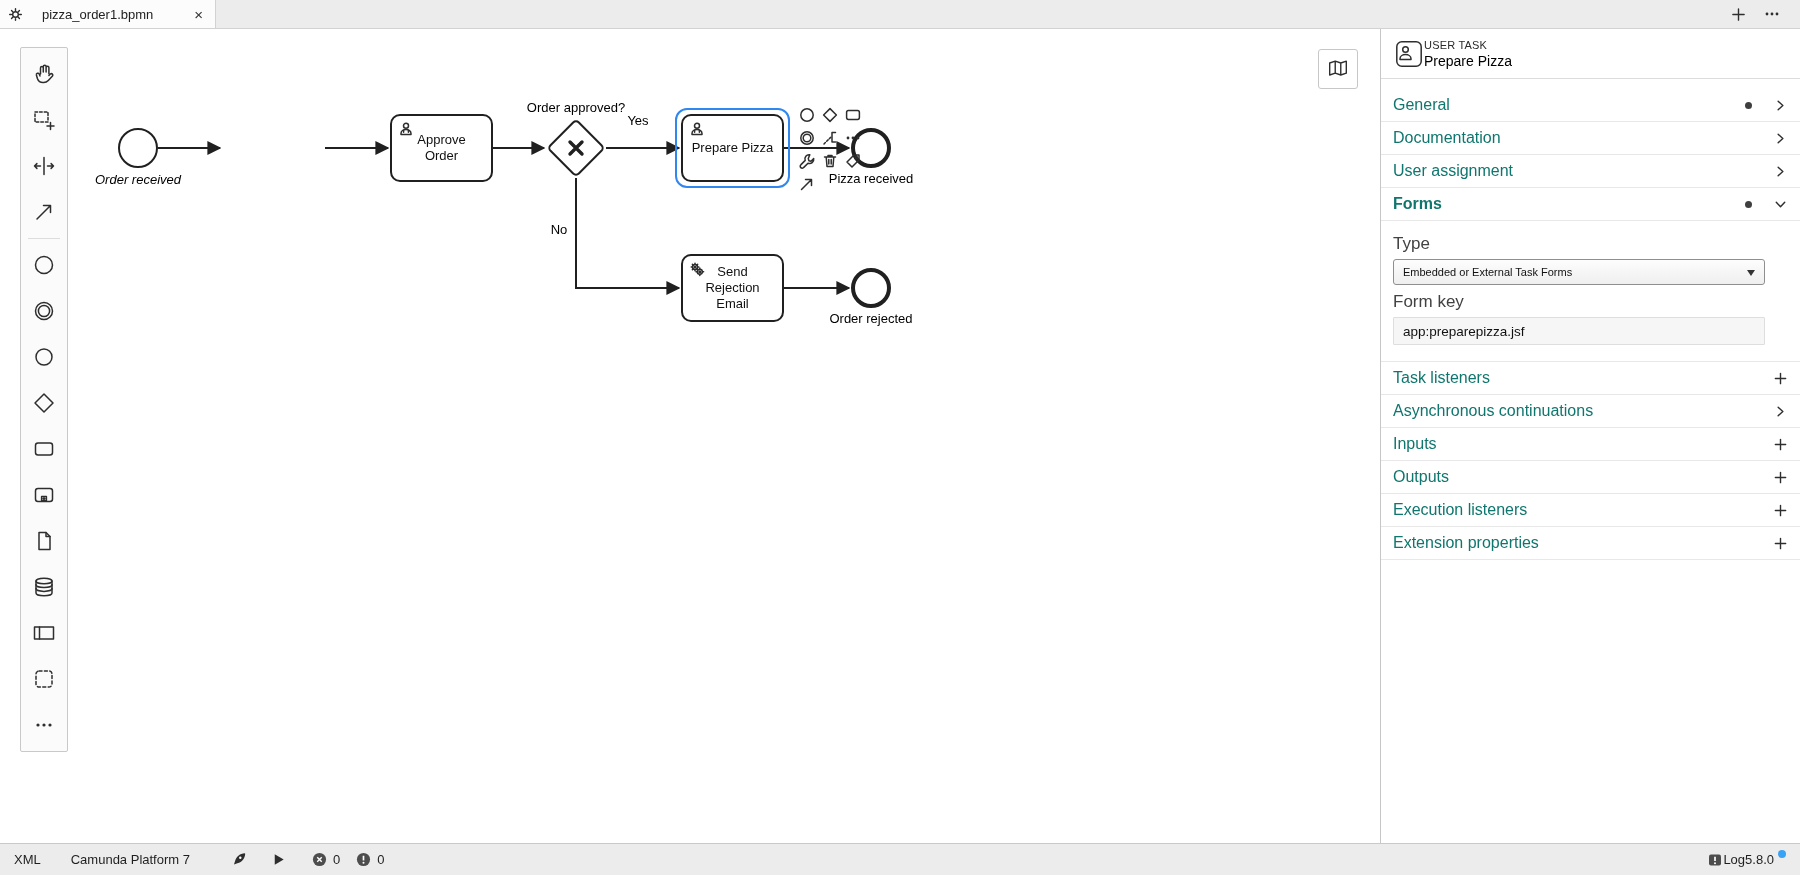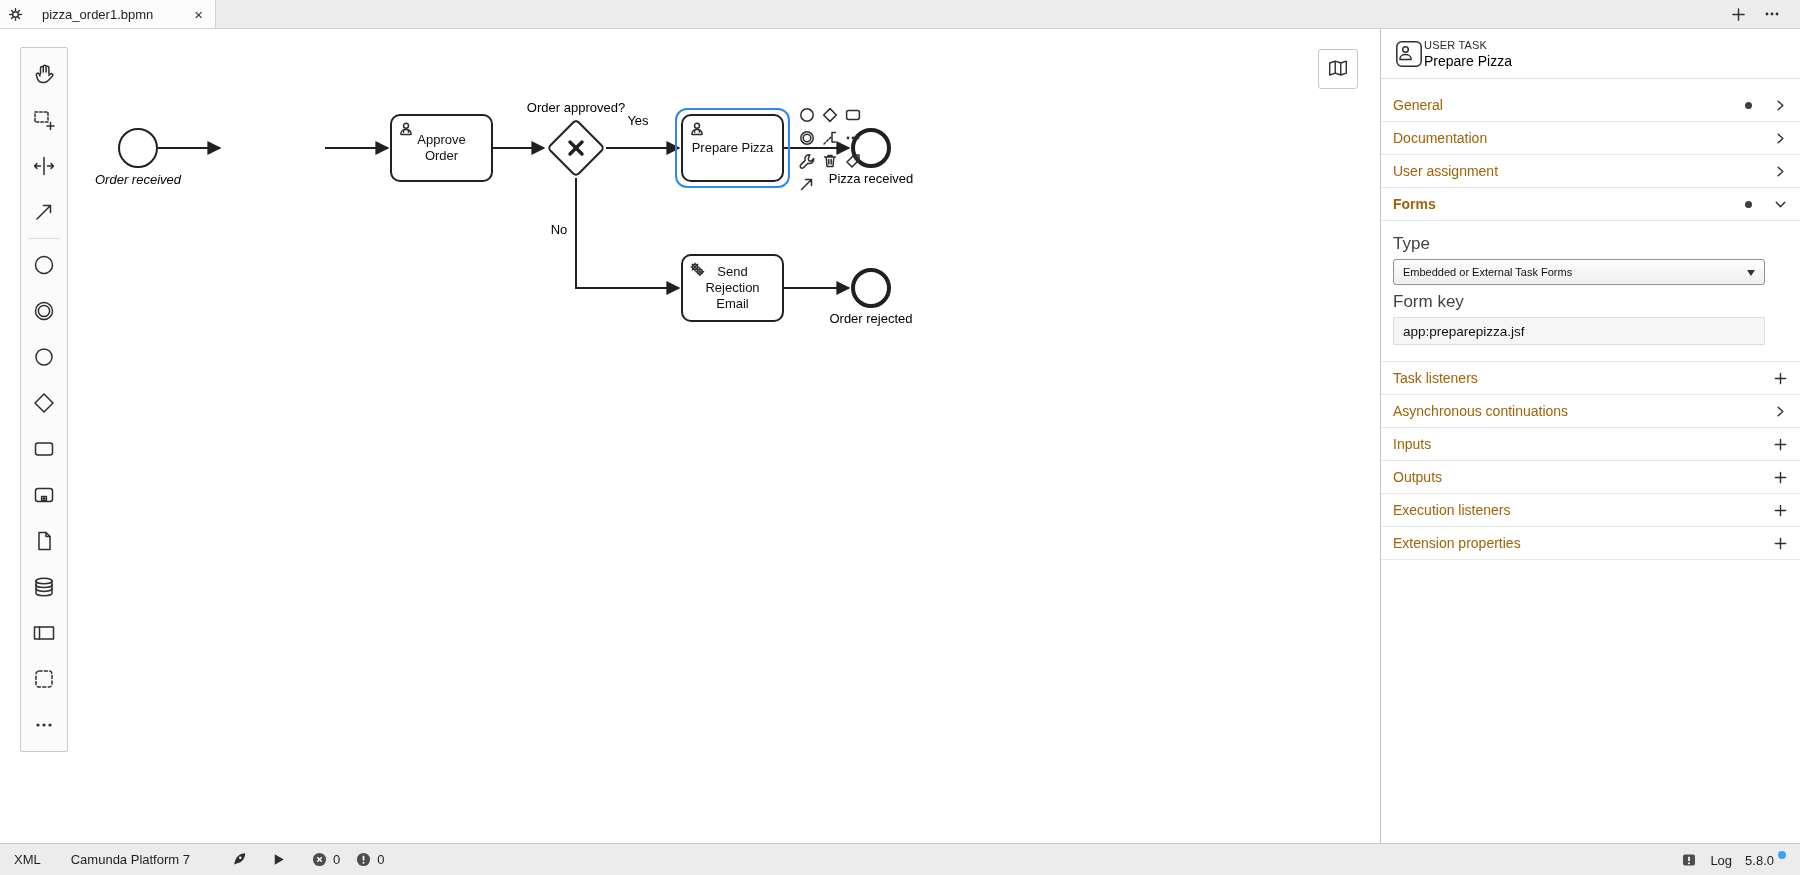--- a/index.html
+++ b/index.html
@@ -42,39 +42,39 @@
   .minimap-btn { position:absolute; left:1318px; top:20px; width:40px; height:40px; border:1px solid #c7c7c7; border-radius:3px; background:#fff; display:flex; align-items:center; justify-content:center; z-index:5; }
 
   
   .props { flex:0 0 420px; width:420px; border-left:1px solid #c6c6c6; background:#fff; overflow:hidden; }
   .props-header { display:flex; align-items:center; gap:1px; padding:10px 14px 9px; border-bottom:1px solid #dcdcdc; }
   .props-htext { display:flex; flex-direction:column; }
   .props-type { font-size:11px; color:#2b2b2b; letter-spacing:.2px; }
   .props-name { font-size:14px; color:#000; margin-top:2px; }
   .groups { padding-top:10px; }
   .prow { height:33px; display:flex; align-items:center; padding:0 11px 0 12px; border-bottom:1px solid #e8e8e8; }
-  .prow .plabel { flex:1; font-size:14px; color:#a16207; }
+  .prow .plabel { flex:1; font-size:16px; color:#0f766e; }
   .prow.bold .plabel { font-weight:bold; }
   .dot { width:7px; height:7px; border-radius:50%; background:#3f3f3f; margin-right:20px; }
   .ctl { width:17px; height:17px; display:flex; align-items:center; justify-content:center; }
   .forms-body { padding:6px 12px 16px; border-bottom:1px solid #e8e8e8; }
   .field-label { font-size:17px; color:#424242; margin:7px 0 5px; }
   .select { width:372px; height:26px; border:1px solid #8f8f8f; border-radius:3px; background:linear-gradient(#fdfdfd,#efefef); display:flex; align-items:center; padding:0 9px; font-size:11px; color:#111; position:relative; }
   .select-arrow { position:absolute; right:9px; top:10px; width:0; height:0; border-left:4.5px solid transparent; border-right:4.5px solid transparent; border-top:6px solid #333; }
   .textfield { display:block; width:372px; height:28px; border:1px solid #dedede; border-radius:1px; background:#f6f6f6; padding:0 9px; font-size:13.5px; font-family:inherit; color:#111; }
 
   
   .statusbar { flex:0 0 32px; height:32px; background:#ececec; border-top:1px solid #c9c9c9; display:flex; align-items:center; padding:0 14px; font-size:13px; color:#1f1f1f; }
   .sb-item { display:flex; align-items:center; }
   .sb-xml { margin-right:30px; }
   .sb-engine { margin-right:40px; }
   .sb-rocket { margin-right:24px; }
   .sb-play { margin-right:26px; }
   .sb-count { display:flex; align-items:center; gap:6px; margin-right:16px; }
-  .sb-right { margin-left:auto; display:flex; align-items:flex-end; gap:13px; }
+  .sb-right { margin-left:auto; display:flex; align-items:center; }
   .sb-version { position:relative; padding-right:12px; }
   .update-dot { position:absolute; right:0; top:-2px; width:8px; height:8px; border-radius:50%; background:#3aa2f4; }
 
   
   .is { fill:none; stroke:#2e2e2e; stroke-width:1.5; stroke-linecap:round; stroke-linejoin:round; }
   .if { fill:#2e2e2e; stroke:none; }
 </style>
 </head>
 <body>
 

